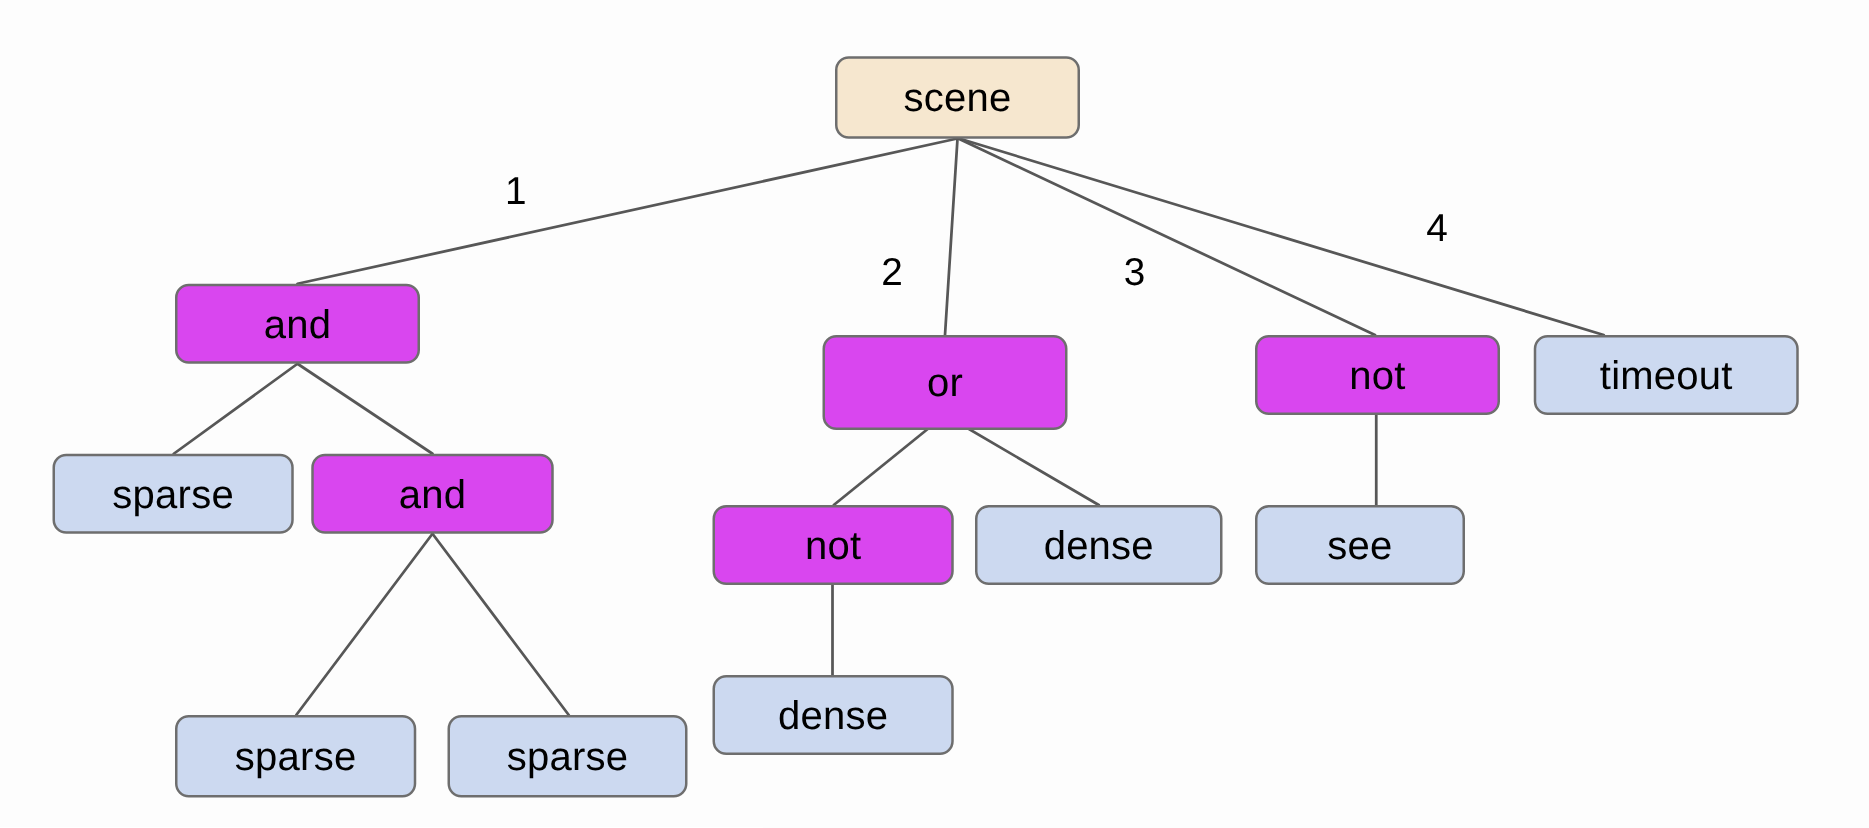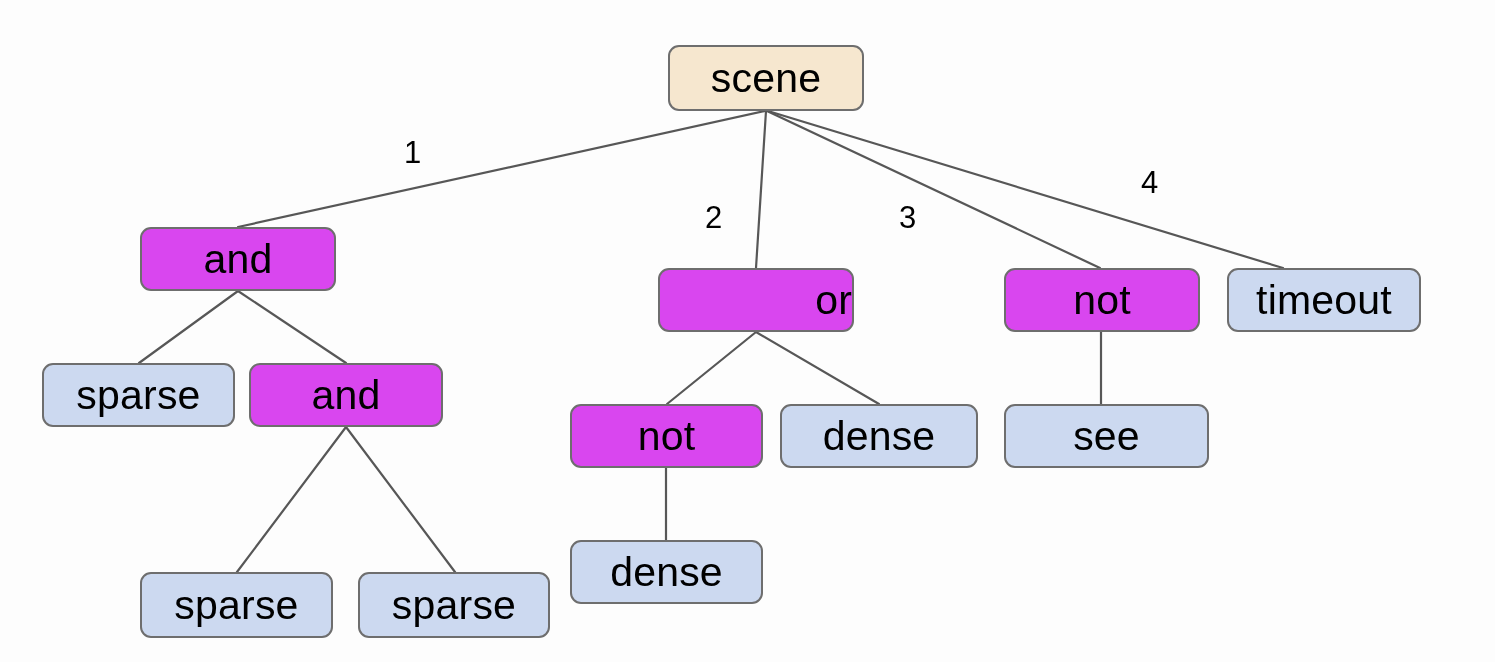--- a/index.html
+++ b/index.html
@@ -24,21 +24,21 @@
   }
   .node {
     position: absolute;
     box-sizing: border-box;
     border: 2px solid #6e6e6e;
     border-radius: 11px;
     display: flex;
     align-items: center;
     justify-content: center;
     color: #000000;
-    font-size: 41px;
+    font-size: 32px;
     line-height: 1;
     letter-spacing: 0.2px;
     white-space: nowrap;
   }
   .node.root   { background: #f6e7cf; }
   .node.op     { background: #d946ef; }
   .node.leaf   { background: #ccd9f0; }
   .edge-label {
     position: absolute;
     font-size: 31px;
@@ -67,42 +67,42 @@
       <line x1="1101" y1="332" x2="1101" y2="404" stroke="#575757" stroke-width="2.2" stroke-linecap="round"></line>
     </svg>
 
   <div id="nodes-layer">
       <div class="node root" style="left: 668px; top: 45px; width: 196px; height: 66px;">
         <span>scene</span>
       </div>
       <div class="node op" style="left: 140px; top: 227px; width: 196px; height: 64px;">
         <span>and</span>
       </div>
-      <div class="node op" style="left: 658px; top: 268px; width: 196px; height: 64px; justify-content: flex-end;">
+      <div class="node op" style="left: 658px; top: 268px; width: 196px; height: 76px;">
         <span>or</span>
       </div>
       <div class="node op" style="left: 1004px; top: 268px; width: 196px; height: 64px;">
         <span>not</span>
       </div>
-      <div class="node leaf" style="left: 1227px; top: 268px; width: 194px; height: 64px;">
+      <div class="node leaf" style="left: 1227px; top: 268px; width: 212px; height: 64px;">
         <span>timeout</span>
       </div>
       <div class="node leaf" style="left: 42px; top: 363px; width: 193px; height: 64px;">
         <span>sparse</span>
       </div>
       <div class="node op" style="left: 249px; top: 363px; width: 194px; height: 64px;">
         <span>and</span>
       </div>
       <div class="node op" style="left: 570px; top: 404px; width: 193px; height: 64px;">
         <span>not</span>
       </div>
       <div class="node leaf" style="left: 780px; top: 404px; width: 198px; height: 64px;">
         <span>dense</span>
       </div>
-      <div class="node leaf" style="left: 1004px; top: 404px; width: 205px; height: 64px;">
+      <div class="node leaf" style="left: 1004px; top: 404px; width: 168px; height: 64px;">
         <span>see</span>
       </div>
       <div class="node leaf" style="left: 570px; top: 540px; width: 193px; height: 64px;">
         <span>dense</span>
       </div>
       <div class="node leaf" style="left: 140px; top: 572px; width: 193px; height: 66px;">
         <span>sparse</span>
       </div>
       <div class="node leaf" style="left: 358px; top: 572px; width: 192px; height: 66px;">
         <span>sparse</span>

